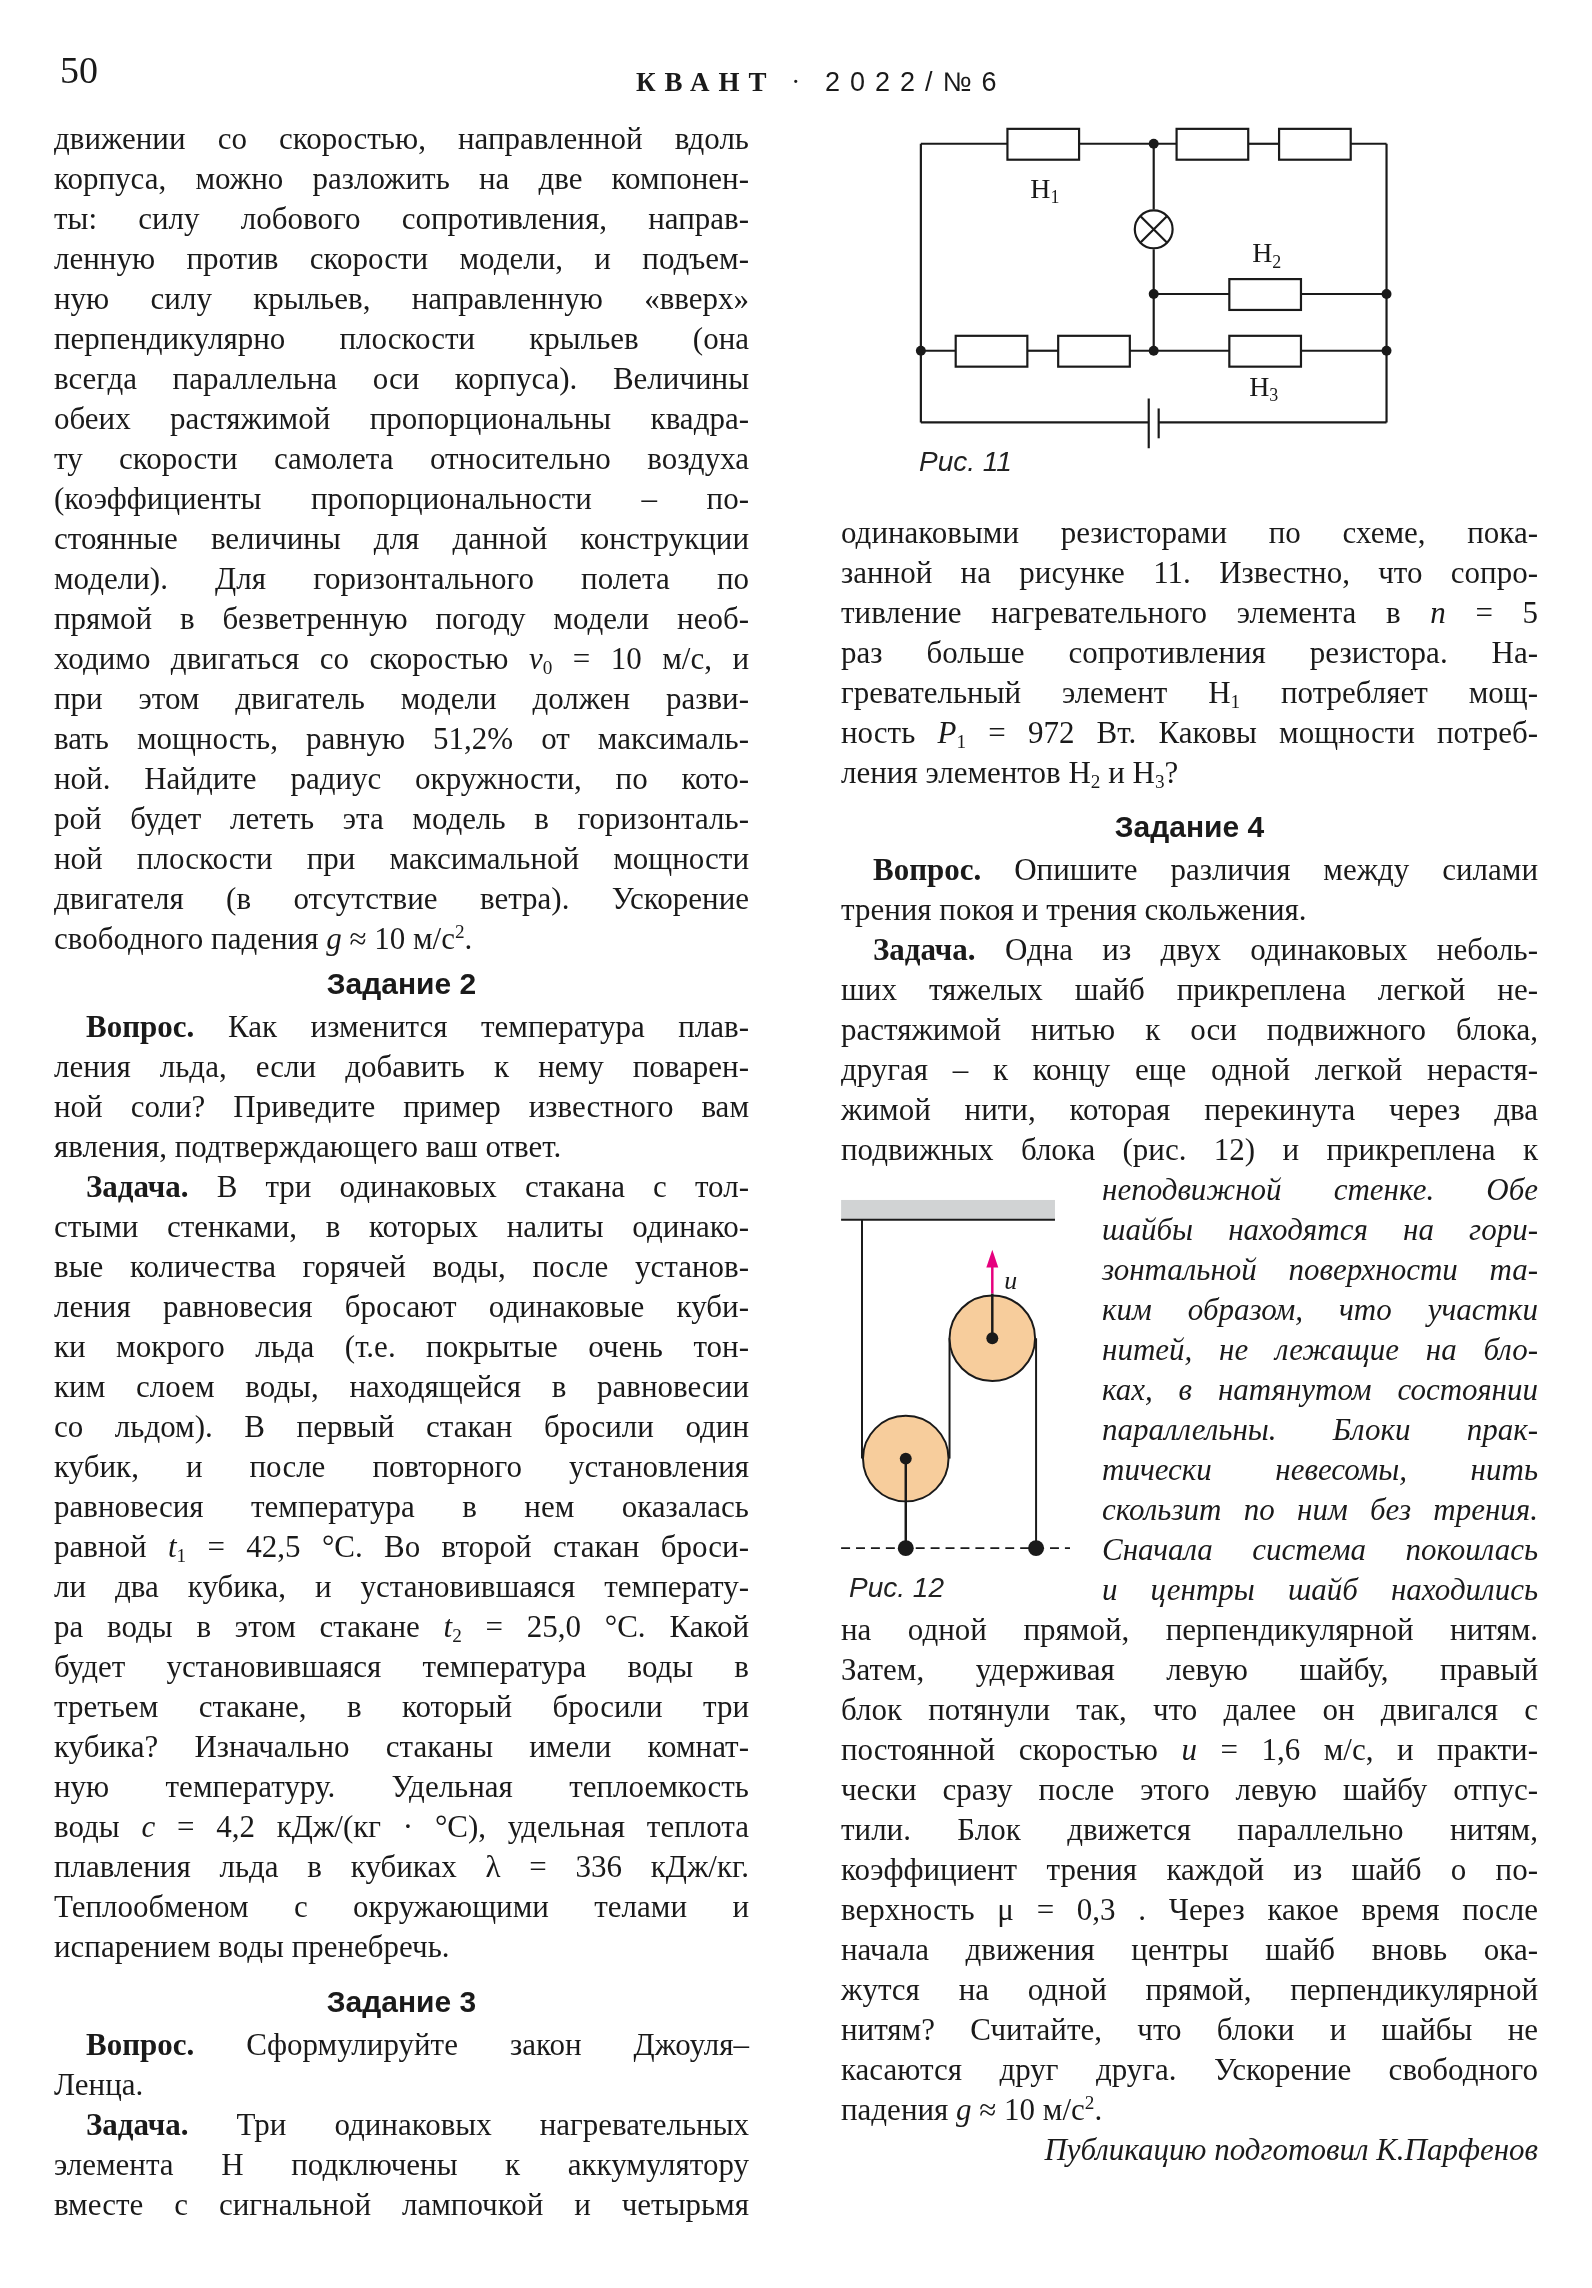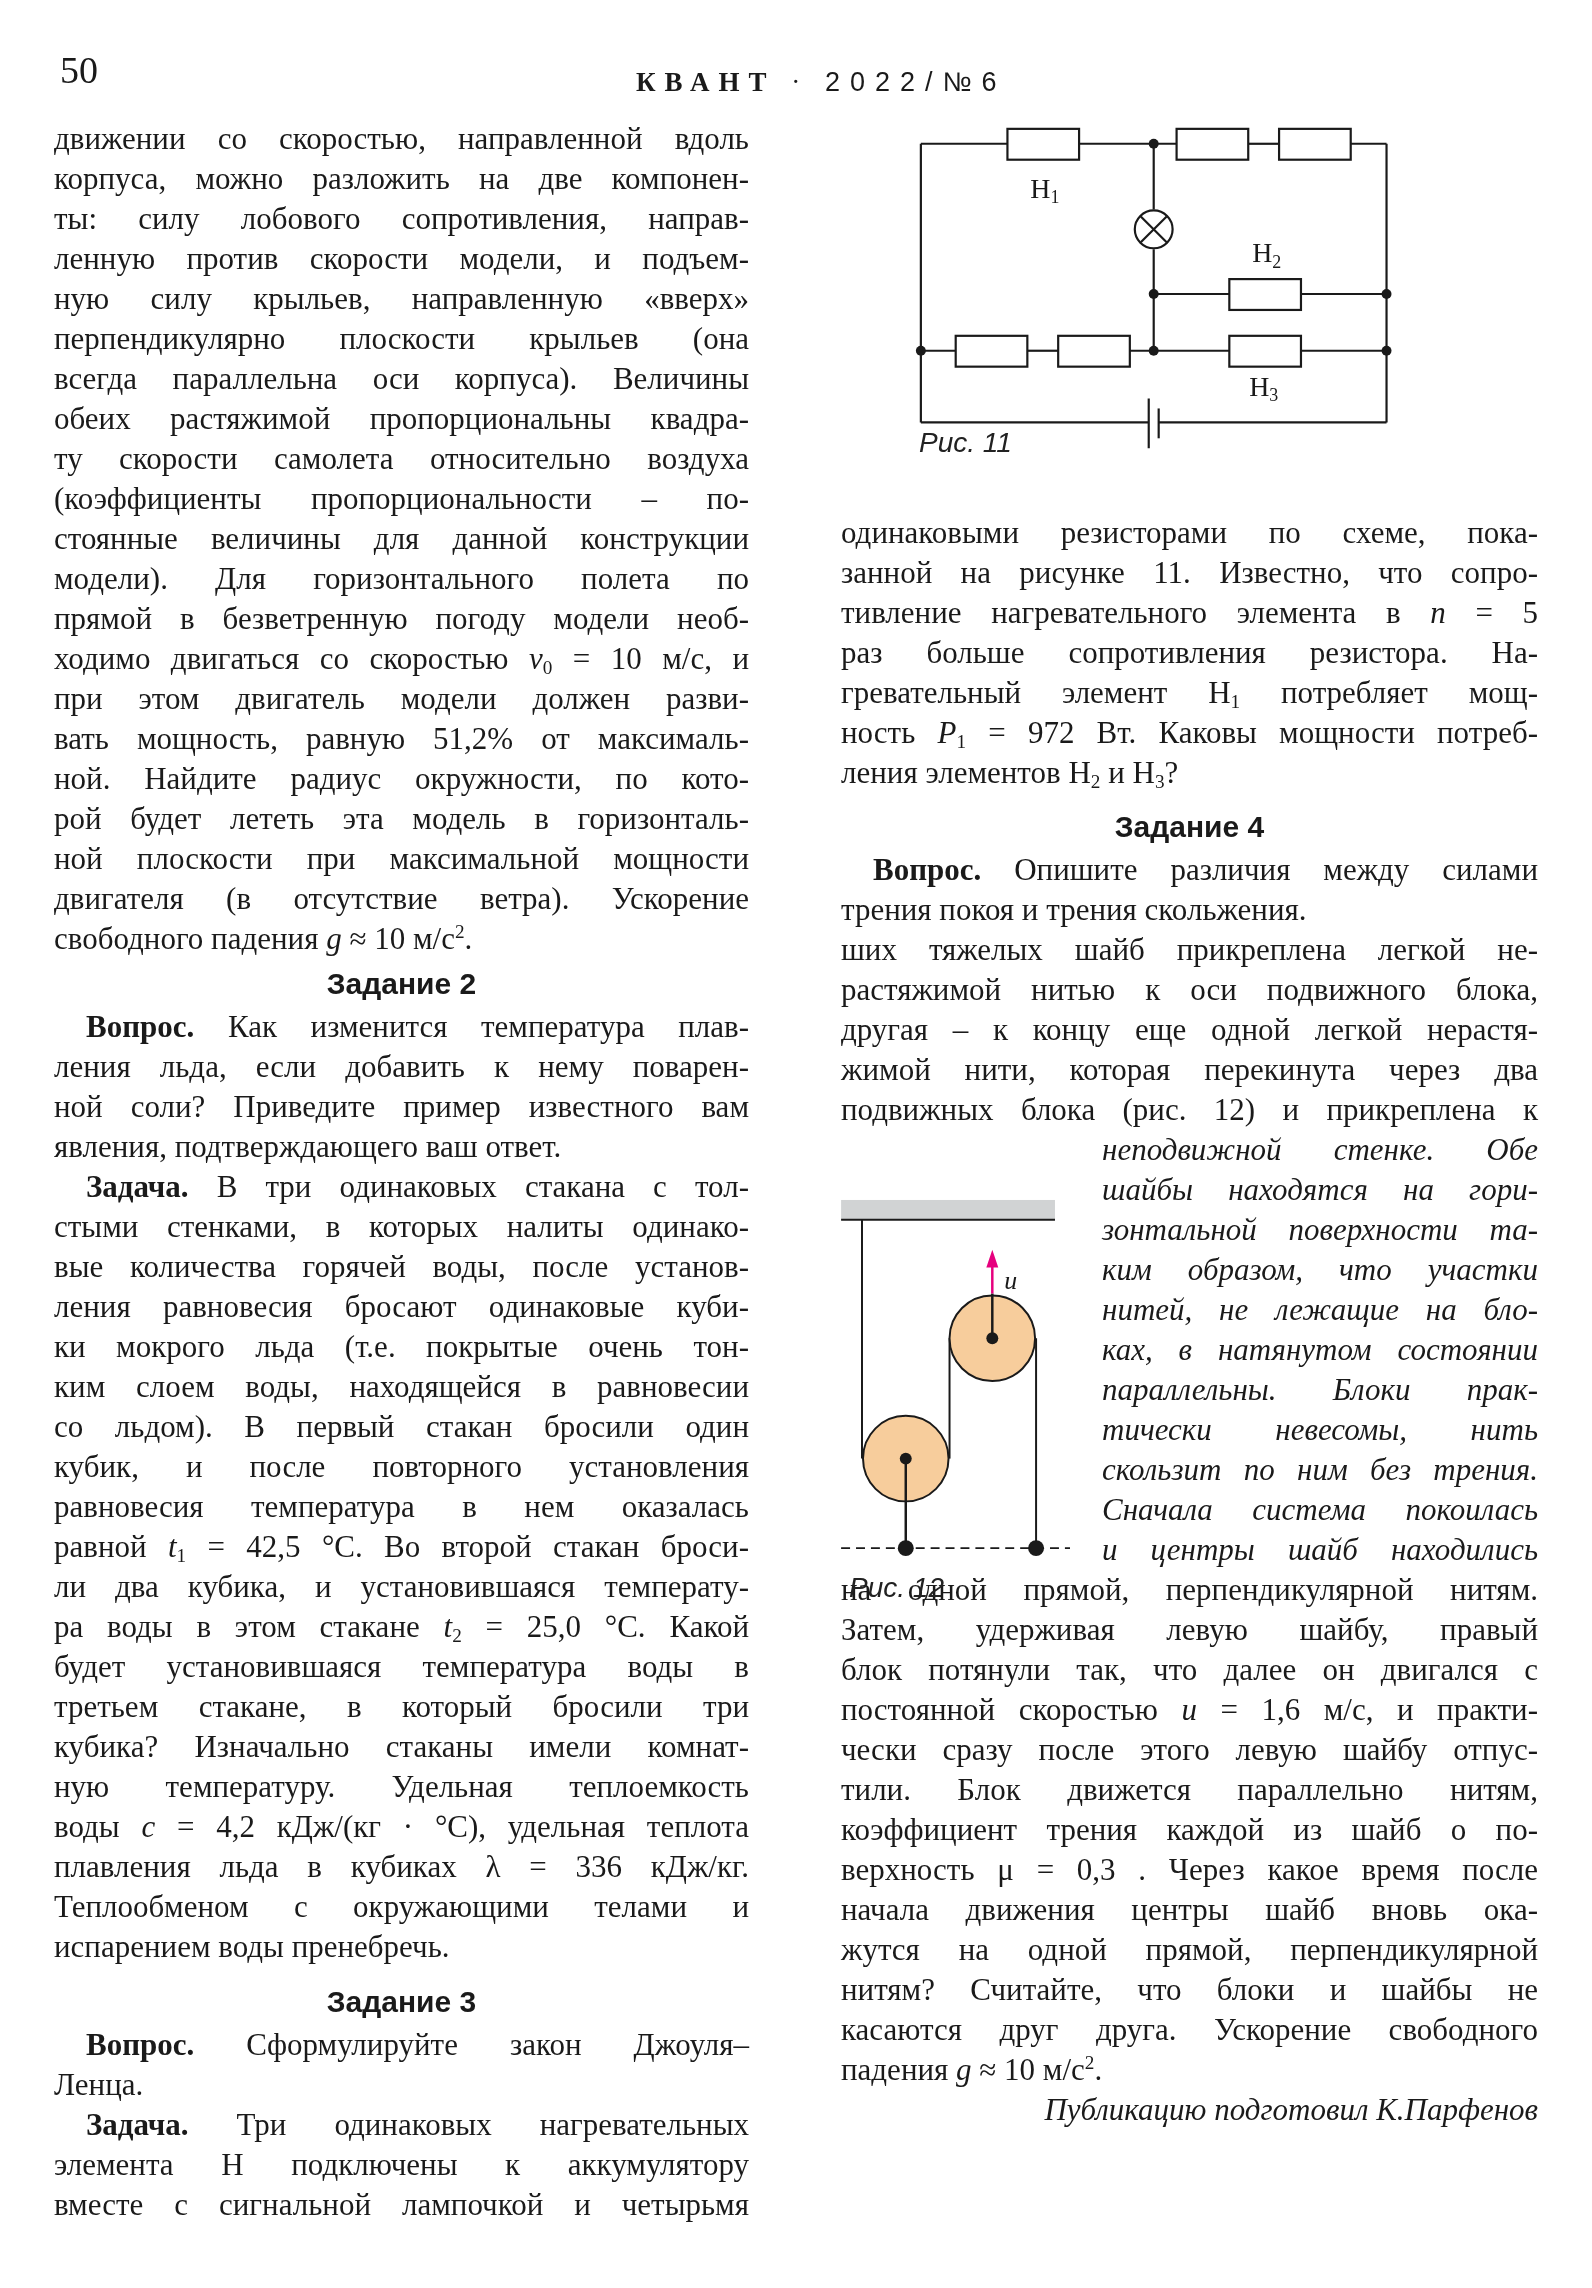--- a/index.html
+++ b/index.html
@@ -145,39 +145,40 @@
     <circle cx="25" cy="252" r="5"></circle>
     <circle cx="493" cy="195" r="5"></circle>
     <circle cx="493" cy="252" r="5"></circle>
   </g>
   <g font-family="Liberation Serif, serif" font-size="28" fill="#1a1a1a">
     <text x="135" y="98"><tspan>H</tspan><tspan font-size="18" dy="6">1</tspan></text>
     <text x="358" y="163"><tspan>H</tspan><tspan font-size="18" dy="6">2</tspan></text>
     <text x="355" y="297"><tspan>H</tspan><tspan font-size="18" dy="6">3</tspan></text>
   </g>
 </svg>
-<div class="cap" style="left:919px; top:427px;">Рис. 11</div>
+<div class="cap" style="left:919px; top:446px;">Рис. 11</div>
 
 <div class="col right" style="top:513px;">
   <div>
     <span class="line">одинаковыми резисторами по схеме, пока-</span>
     <span class="line">занной на рисунке 11. Известно, что сопро-</span>
     <span class="line"><span>тивление нагревательного элемента в</span> <i class="m">n</i><span> = 5</span></span>
     <span class="line">раз больше сопротивления резистора. На-</span>
     <span class="line"><span>гревательный элемент H</span><sub>1</sub><span> потребляет мощ-</span></span>
     <span class="line"><span>ность</span> <i class="m">P</i><sub>1</sub><span> = 972 Вт. Каковы мощности потреб-</span></span>
     <span class="line last"><span>ления элементов H</span><sub>2</sub><span> и H</span><sub>3</sub><span>?</span></span>
   </div>
 
   <div class="heading" style="margin-top:11px;">Задание 4</div>
   <div>
     <span class="line ind"><span class="lbl">Вопрос.</span> <span>Опишите различия между силами</span></span>
     <span class="line last">трения покоя и трения скольжения.</span>
   </div>
   <div>
+    <span class="line ind"><span class="lbl">Задача.</span> <span>Одна из двух одинаковых неболь-</span></span>
     <span class="line">ших тяжелых шайб прикреплена легкой не-</span>
     <span class="line">растяжимой нитью к оси подвижного блока,</span>
     <span class="line">другая – к концу еще одной легкой нерастя-</span>
     <span class="line">жимой нити, которая перекинута через два</span>
     <span class="line">подвижных блока (рис. 12) и прикреплена к</span>
     <div style="margin-left:261px;font-style:italic;">
       <span class="line">неподвижной стенке. Обе</span>
       <span class="line">шайбы находятся на гори-</span>
       <span class="line">зонтальной поверхности та-</span>
       <span class="line">ким образом, что участки</span>

